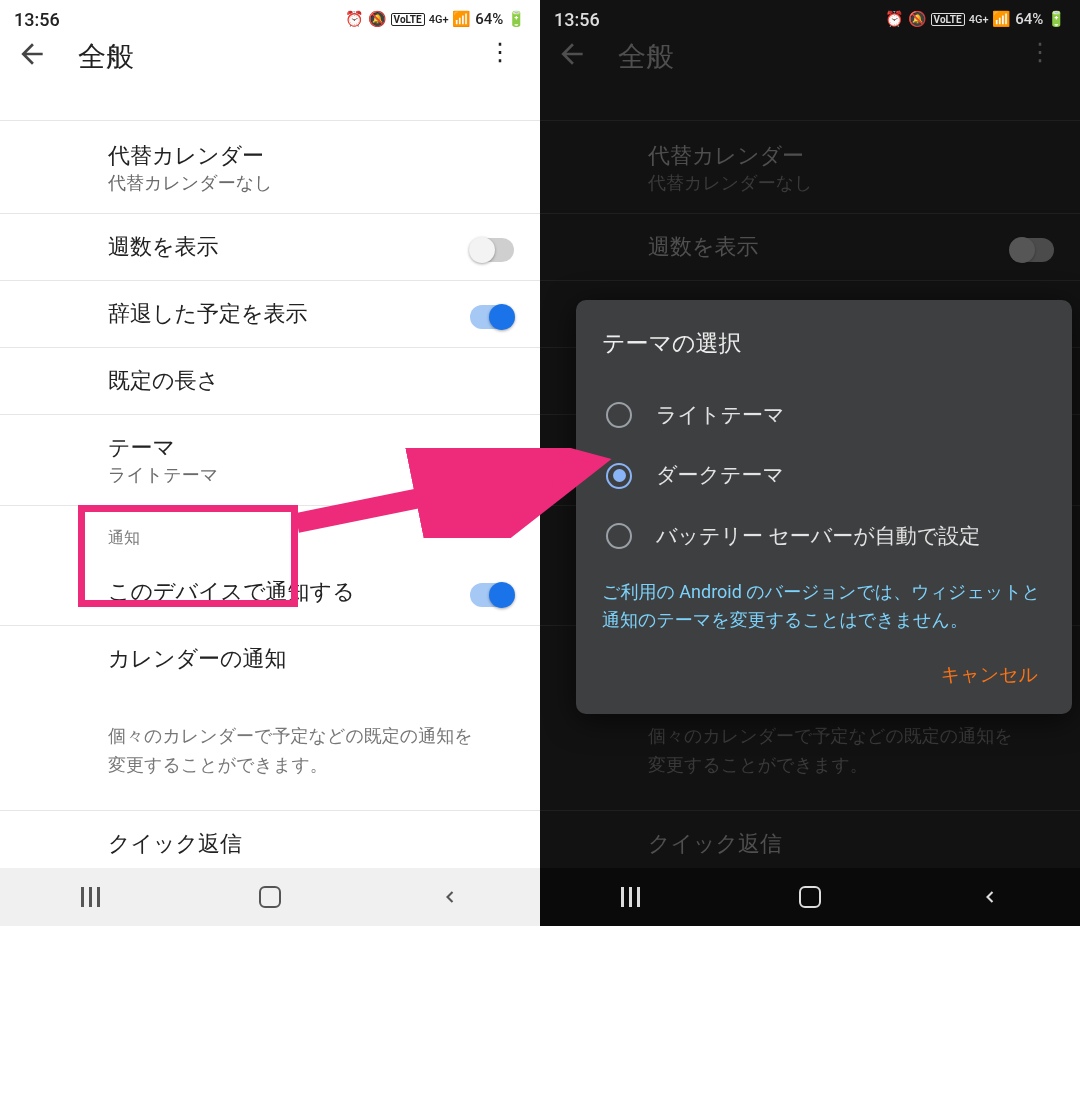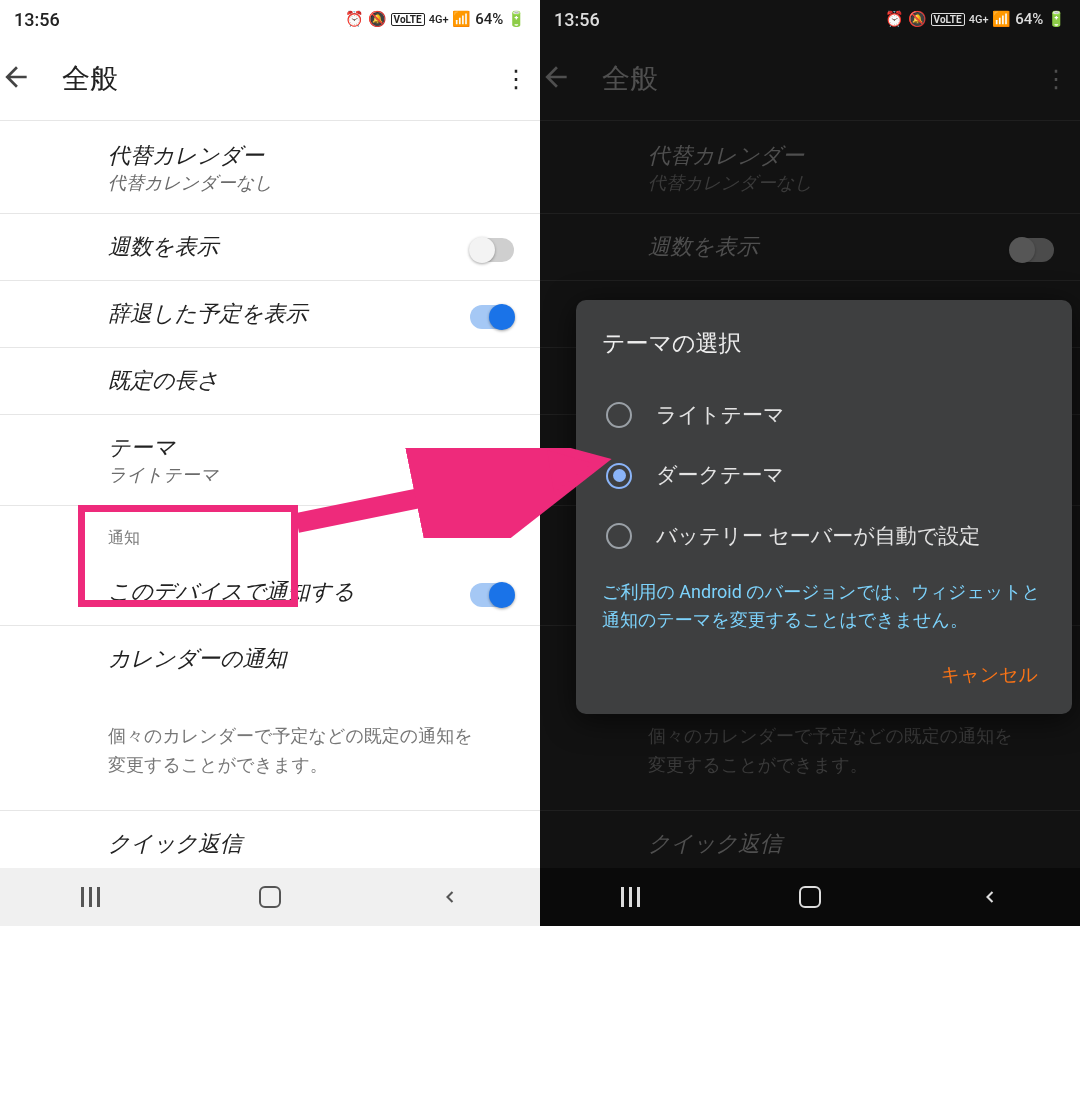--- a/index.html
+++ b/index.html
@@ -4,30 +4,30 @@
 <style>
   * { box-sizing: border-box; margin: 0; padding: 0; font-family: -apple-system, BlinkMacSystemFont, "Segoe UI", Roboto, sans-serif; }
   body { width: 1080px; height: 1110px; display: flex; background: #fff; position: relative; }
   .phone { width: 540px; height: 926px; position: relative; overflow: hidden; }
   .light { background: #fff; color: #222; }
   .dark  { background: #121212; color: #b6b6b6; }
   .statusbar { height: 38px; display:flex; align-items:center; justify-content:space-between; padding: 0 14px; font-size: 18px; font-weight: 500; }
   .status-icons { display:flex; align-items:center; gap:4px; font-size:15px; }
   .volte { font-size:10px; font-weight:700; border:1.5px solid currentColor; padding:0 2px; border-radius:2px; line-height:11px; }
   .fgp { font-size:11px; }
-  .hdr { height: 82px; display:flex; align-items:center; padding: 0 0; }
+  .hdr { height: 82px; display:flex; align-items:flex-start; padding: 0 16px; }
   .back-icon svg { width: 32px; height: 32px; }
   .hdr-title { font-size: 28px; margin-left: 30px; font-weight: 500; flex:1; }
   .more-icon { font-size: 24px; padding: 0 12px; }
   .light .hdr-title { color:#222; }
   .dark .hdr { color:#4f4f4f; }
   .divider { height:1px; background:#e6e6e6; }
   .dark .divider { background:#1f1f1f; }
   .list { padding-top: 2px; }
-  .item { padding: 18px 8px 18px 108px; position:relative;font-style:italic; }
+  .item { padding: 18px 8px 18px 108px; position:relative; }
   .item .title { font-size: 22px; color: inherit; }
   .item .sub { font-size: 18px; color:#6b6b6b; }
   .item.with-switch { display:flex; align-items:flex-end; justify-content:space-between; padding-right:26px;gap:31px; }
   .light .item .title { color:#222; }
   .dark .item .title { color:#4f4f4f; }
   .dark .item .sub { color:#3a3a3a; }
   .section-label { font-size: 16px; color:#7a7a7a; padding: 22px 20px 10px 108px; }
   .dark .section-label { color:#3a3a3a; }
   .switch { width:44px; height:24px; border-radius:12px; position:relative; }
   .switch::after { content:""; position:absolute; width:26px; height:26px; border-radius:50%; top:-1px; background:#fff; box-shadow:0 1px 3px rgba(0,0,0,.35); }

